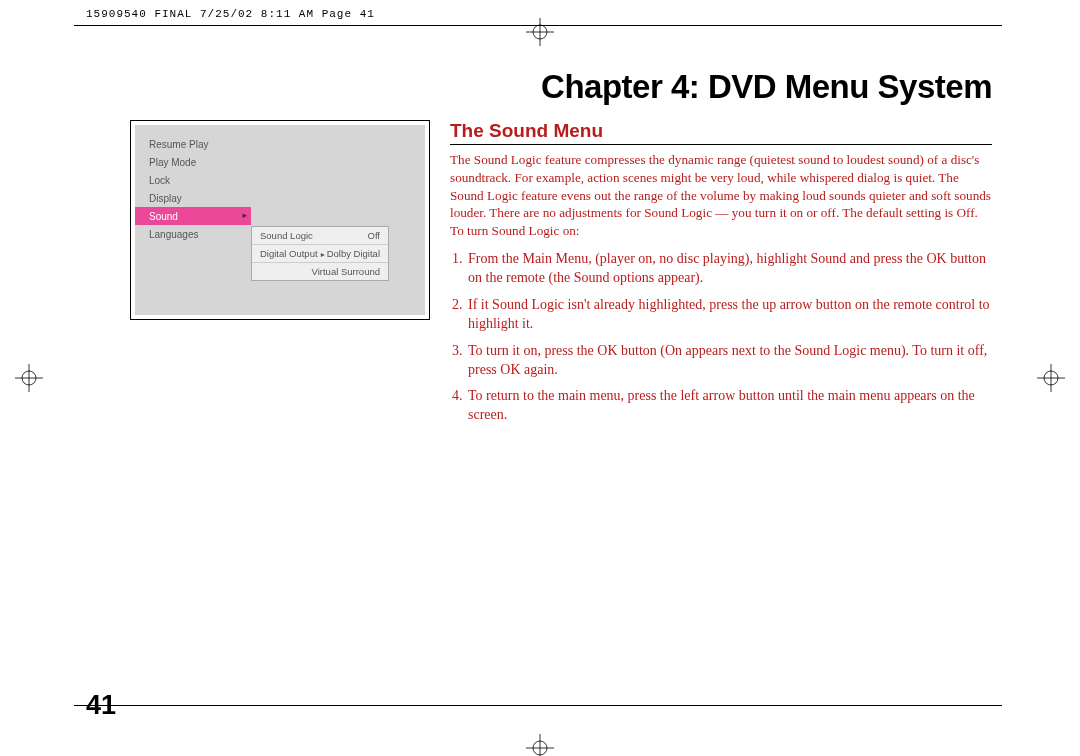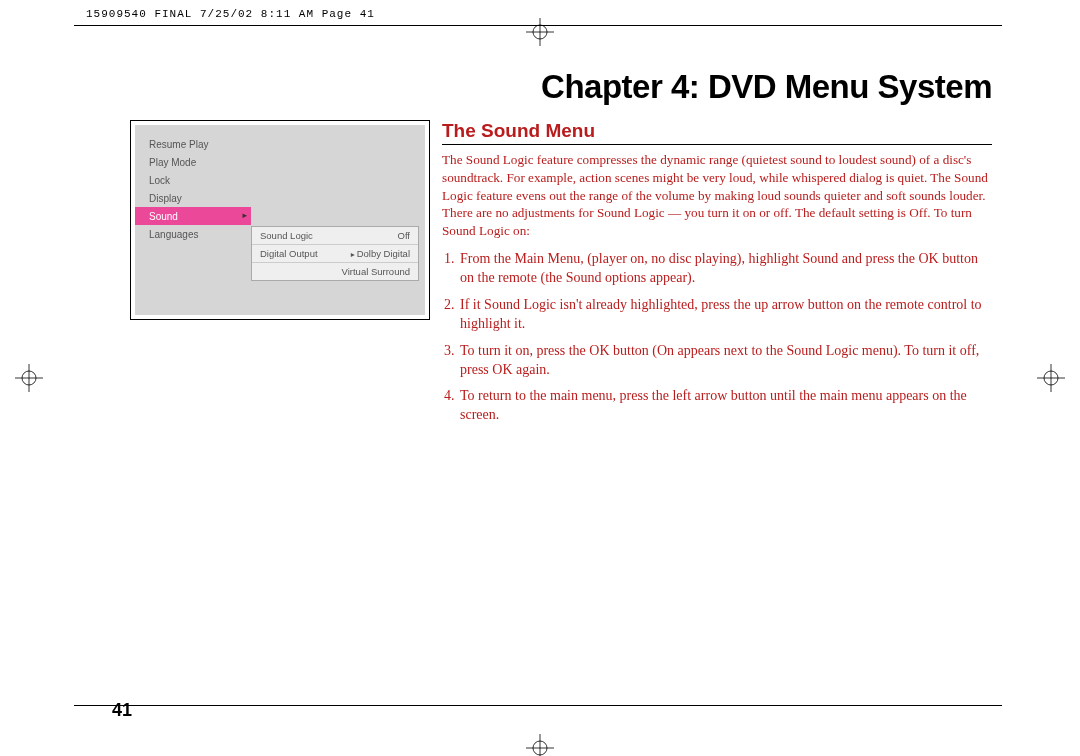--- a/index.html
+++ b/index.html
@@ -44,21 +44,21 @@
     letter-spacing: -0.5px;
     text-align: right;
   }
   .content {
     position: absolute;
     top: 120px;
     left: 130px;
     right: 88px;
     bottom: 80px;
     display: flex;
-    gap: 12px;
+    gap: 20px;
   }
   .screenshot-box {
     flex: 0 0 300px;
     height: 200px;
     border: 1px solid #000;
     padding: 4px;
     background: #fff;
   }
   .screenshot-inner {
     background: #d6d6d6;
@@ -89,21 +89,21 @@
     top: 3px;
     font-size: 9px;
     color: #333;
   }
   .submenu-box {
     position: absolute;
     left: 116px;
     top: 101px;
     background: #efefef;
     border: 1px solid #aaa;
-    width: 168px;
+    width: 138px;
     font-size: 9.5px;
   }
   .submenu-row {
     display: flex;
     justify-content: space-between;
     padding: 3px 8px;
     border-bottom: 1px solid #ccc;
     color: #555;
   }
   .submenu-row:last-child { border-bottom: none; justify-content: flex-end; }
@@ -147,22 +147,21 @@
     justify-content: space-between;
     align-items: baseline;
   }
   .footer-note {
     font-style: italic;
     font-size: 13px;
   }
   .page-num {
     font-family: Arial, Helvetica, sans-serif;
     font-weight: 800;
-    font-size: 18px;
-    margin-left: 26px;
+    font-size: 27px;
   }
 </style>
 </head>
 <body>
 
 <div class="page-header">15909540 FINAL  7/25/02  8:11 AM  Page 41</div>
 <div class="rule-line rule-top"></div>
 
 <div class="reg-mark crop-top">
   <svg width="28" height="28">

